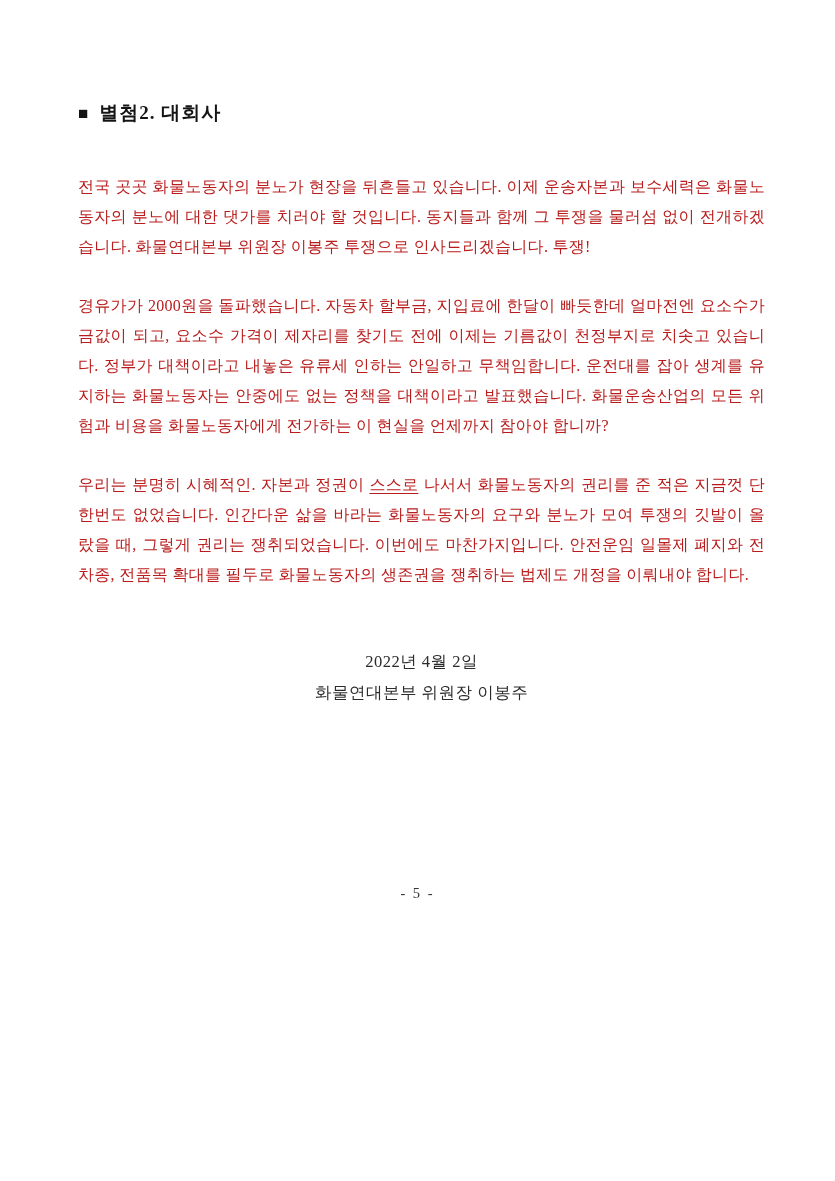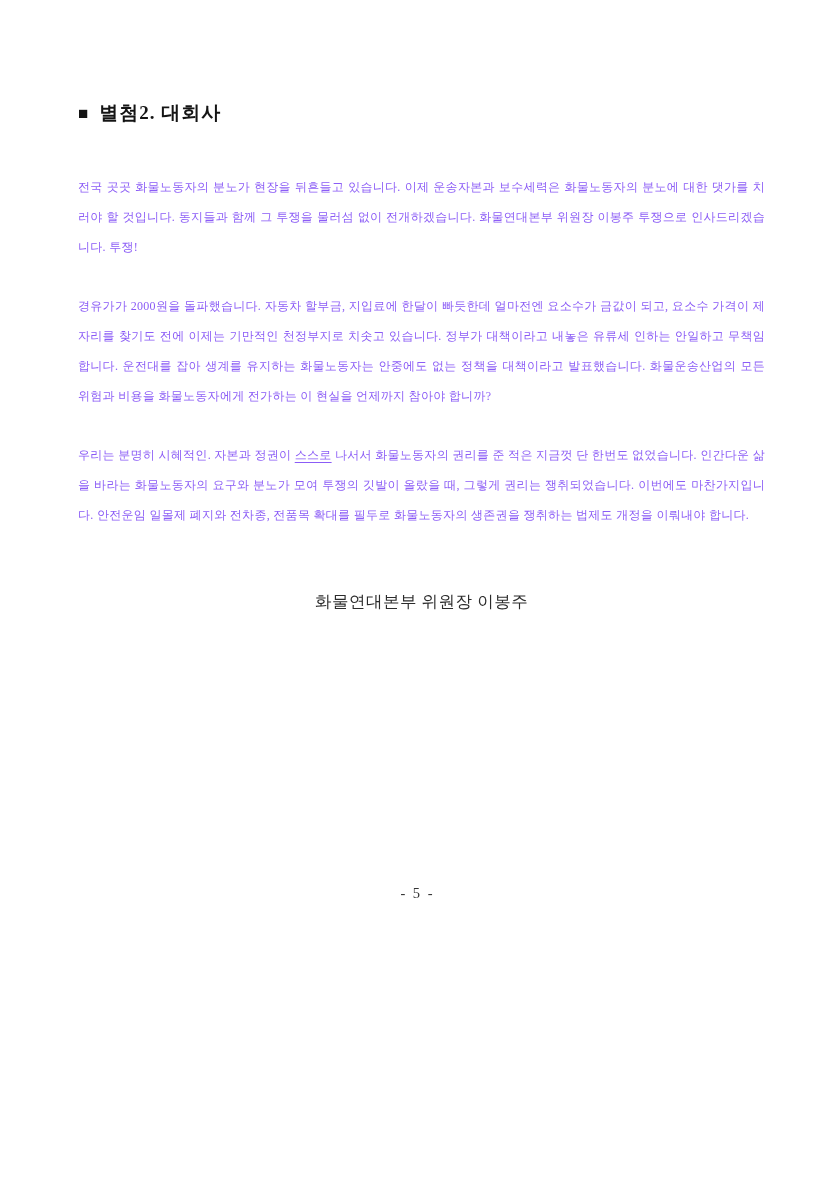--- a/index.html
+++ b/index.html
@@ -28,27 +28,27 @@
     letter-spacing: 1px;
   }
   .doc-heading .marker {
     display: inline-block;
     margin-right: 10px;
     font-size: 17px;
     color: #141414;
   }
   .body-paragraph {
     margin: 4px 0 29px 0;
-    font-size: 12px;
+    font-size: 16px;
     line-height: 30px;
     text-align: justify;
     text-justify: inter-character;
     word-break: break-all;
     letter-spacing: 0.3px;
-    color: #8b5cf6;
+    color: #b91c1c;
   }
   .u {
     text-decoration: underline;
     text-underline-offset: 3px;
   }
   .closing-block {
     margin-top: 56px;
     text-align: center;
     font-size: 16.5px;
     line-height: 31px;
@@ -70,27 +70,28 @@
 </head>
 <body>
 
 <div class="page">
   <div class="content">
 
     <h1 class="doc-heading"><span class="marker">■</span><span>별첨2. 대회사</span></h1>
 
     <p class="body-paragraph">전국 곳곳 화물노동자의 분노가 현장을 뒤흔들고 있습니다. 이제 운송자본과 보수세력은 화물노동자의 분노에 대한 댓가를 치러야 할 것입니다. 동지들과 함께 그 투쟁을 물러섬 없이 전개하겠습니다. 화물연대본부 위원장 이봉주 투쟁으로 인사드리겠습니다. 투쟁!</p>
 
-    <p class="body-paragraph">경유가가 2000원을 돌파했습니다. 자동차 할부금, 지입료에 한달이 빠듯한데 얼마전엔 요소수가 금값이 되고, 요소수 가격이 제자리를 찾기도 전에 이제는 기만적인 천정부지로 치솟고 있습니다. 정부가 대책이라고 내놓은 유류세 인하는 안일하고 무책임합니다. 운전대를 잡아 생계를 유지하는 화물노동자는 안중에도 없는 정책을 대책이라고 발표했습니다. 화물운송산업의 모든 위험과 비용을 화물노동자에게 전가하는 이 현실을 언제까지 참아야 합니까?</p>
+    <p class="body-paragraph">경유가가 2000원을 돌파했습니다. 자동차 할부금, 지입료에 한달이 빠듯한데 얼마전엔 요소수가 금값이 되고, 요소수 가격이 제자리를 찾기도 전에 이제는 기름값이 천정부지로 치솟고 있습니다. 정부가 대책이라고 내놓은 유류세 인하는 안일하고 무책임합니다. 운전대를 잡아 생계를 유지하는 화물노동자는 안중에도 없는 정책을 대책이라고 발표했습니다. 화물운송산업의 모든 위험과 비용을 화물노동자에게 전가하는 이 현실을 언제까지 참아야 합니까?</p>
 
 
 
     <p class="body-paragraph"><span>우리는 분명히 시혜적인. 자본과 정권이 </span><span class="u">스스로</span><span> 나서서 화물노동자의 권리를 준 적은 지금껏 단 한번도 없었습니다. 인간다운 삶을 바라는 화물노동자의 요구와 분노가 모여 투쟁의 깃발이 올랐을 때, 그렇게 권리는 쟁취되었습니다. 이번에도 마찬가지입니다. 안전운임 일몰제 폐지와 전차종, 전품목 확대를 필두로 화물노동자의 생존권을 쟁취하는 법제도 개정을 이뤄내야 합니다.</span></p>
 
 
     <div class="closing-block">
+      <div>2022년 4월 2일</div>
       <div>화물연대본부 위원장 이봉주</div>
     </div>
 
   </div>
 
   <div class="page-number">- 5 -</div>
 </div>
 
 </body></html>

